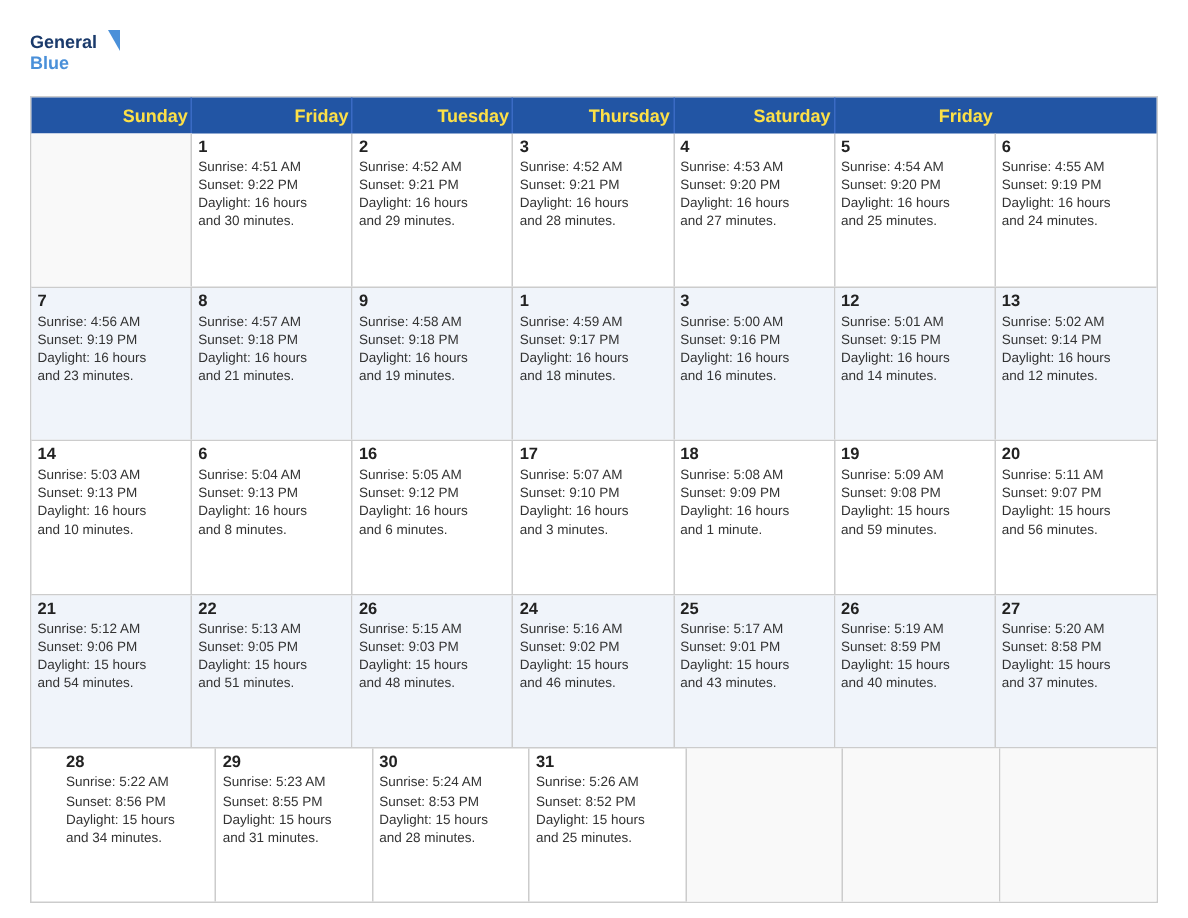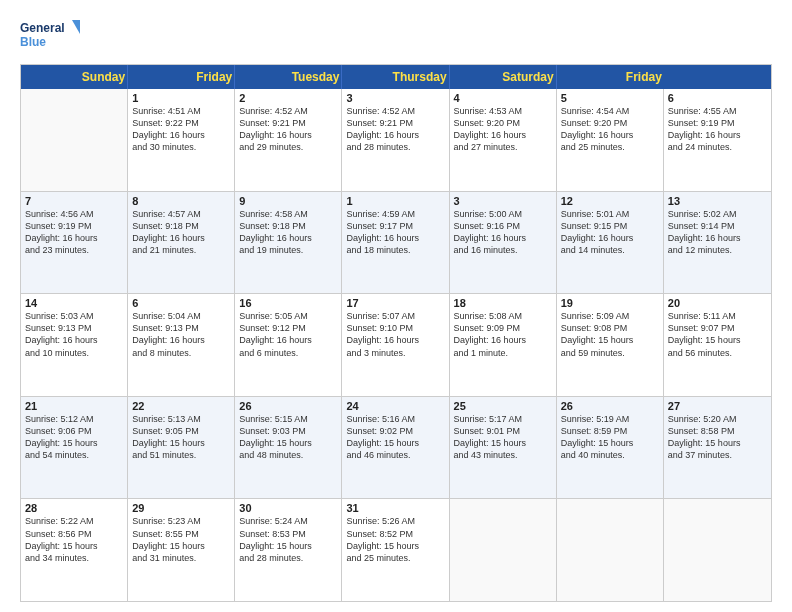--- a/index.html
+++ b/index.html
@@ -66,21 +66,21 @@
       flex: 1;
       display: flex;
       flex-direction: column;
     }
     .cal-row {
       display: grid;
       grid-template-columns: repeat(7, 1fr);
       flex: 1;
       border-bottom: 1px solid #ccc;
     }
-    .cal-row:last-child { border-bottom: none; }
+    .cal-row:last-child { border-bottom: none; margin-left: 19px; }
     .cal-cell {
       border-right: 1px solid #ccc;
       padding: 3px 4px;
       font-size: 9.5px;
       color: #333;
       min-height: 0;
       overflow: hidden;
     }
     .cal-cell:last-child { border-right: none; }
     .cal-cell.empty { background: #f9f9f9; }

